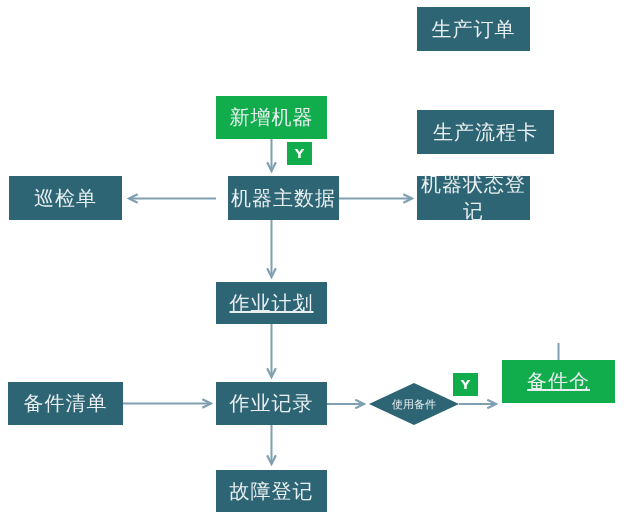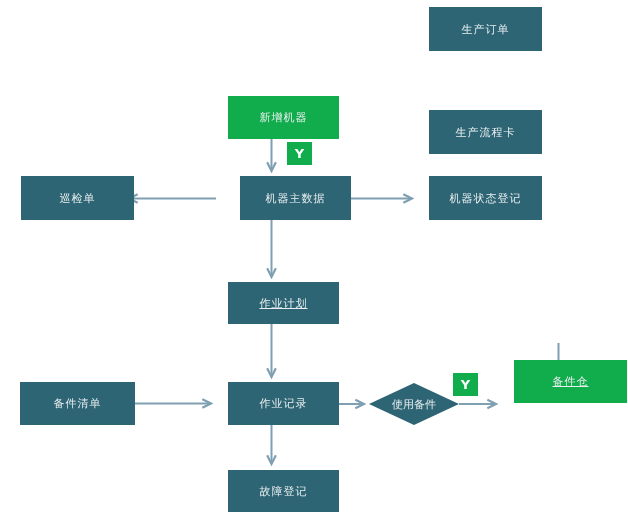--- a/index.html
+++ b/index.html
@@ -26,25 +26,24 @@
     width:628px;height:524px;
     pointer-events:none;
   }
   .node{
     position:absolute;
     display:flex;
     align-items:center;
     justify-content:center;
     background:var(--teal);
     color:var(--node-text);
-    font-size:11px;
+    font-size:20px;
     letter-spacing:1px;
     box-sizing:border-box;
     text-align:center;
-    margin-left:12px;
   }
   .node.green{background:var(--green);}
   .decision{
     position:absolute;
     display:flex;
     align-items:center;
     justify-content:center;
     background:var(--teal);
     color:var(--node-text);
     font-size:11px;
@@ -81,21 +80,21 @@
       <line x1="271.5" y1="324" x2="271.5" y2="377" marker-end="url(#vhead)"></line>
       <line x1="123" y1="403.5" x2="211" y2="403.5" marker-end="url(#vhead)"></line>
       <line x1="327" y1="404" x2="364" y2="404" marker-end="url(#vhead)"></line>
       <line x1="459" y1="404" x2="496" y2="404" marker-end="url(#vhead)"></line>
       <line x1="558.5" y1="343" x2="558.5" y2="376" marker-end="url(#vhead)"></line>
       <line x1="271.5" y1="425" x2="271.5" y2="464" marker-end="url(#vhead)"></line>
     </g>
   </svg>
 
   <div class="node" style="left:417px;top:7px;width:113px;height:44px;">生产订单</div>
-  <div class="node" style="left:417px;top:110px;width:113px;height:44px;">生产流程卡</div>
+  <div class="node" style="left:417px;top:110px;width:137px;height:44px;">生产流程卡</div>
 
   <div class="node green" style="left:216px;top:96px;width:111px;height:43px;">新增机器</div>
 
   <div class="badge" style="left:287px;top:142px;width:25px;height:23px;">Y</div>
 
   <div class="node" style="left:9px;top:176px;width:113px;height:44px;">巡检单</div>
   <div class="node" style="left:228px;top:176px;width:111px;height:44px;">机器主数据</div>
   <div class="node" style="left:417px;top:176px;width:113px;height:44px;">机器状态登记</div>
 
   <div class="node" style="left:216px;top:282px;width:111px;height:42px;text-decoration:underline;">作业计划</div>

